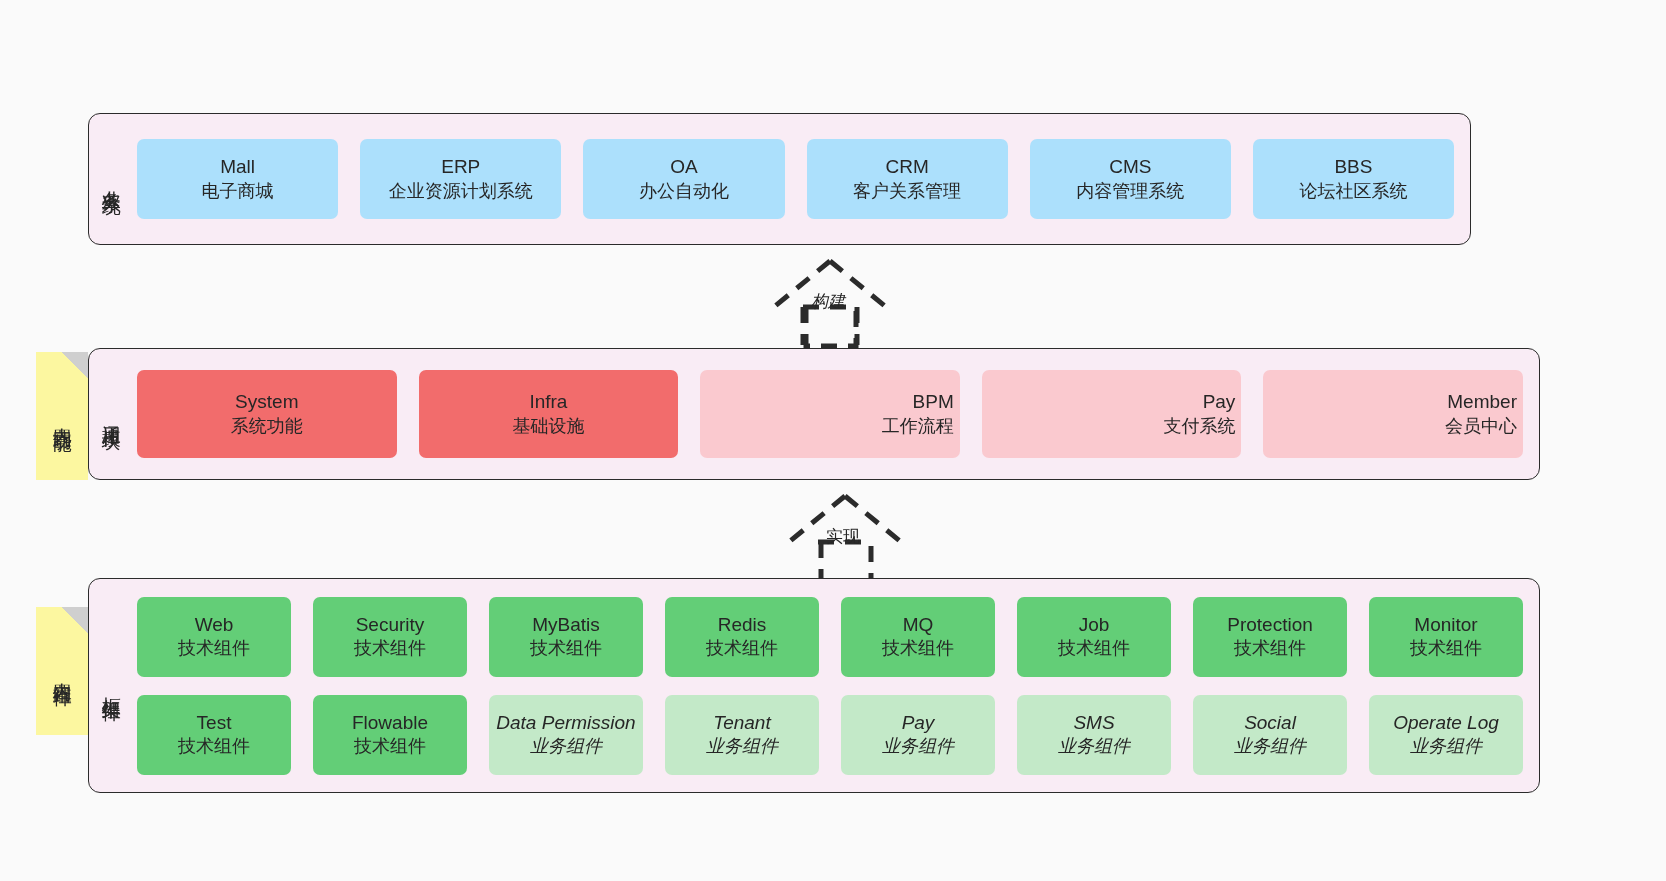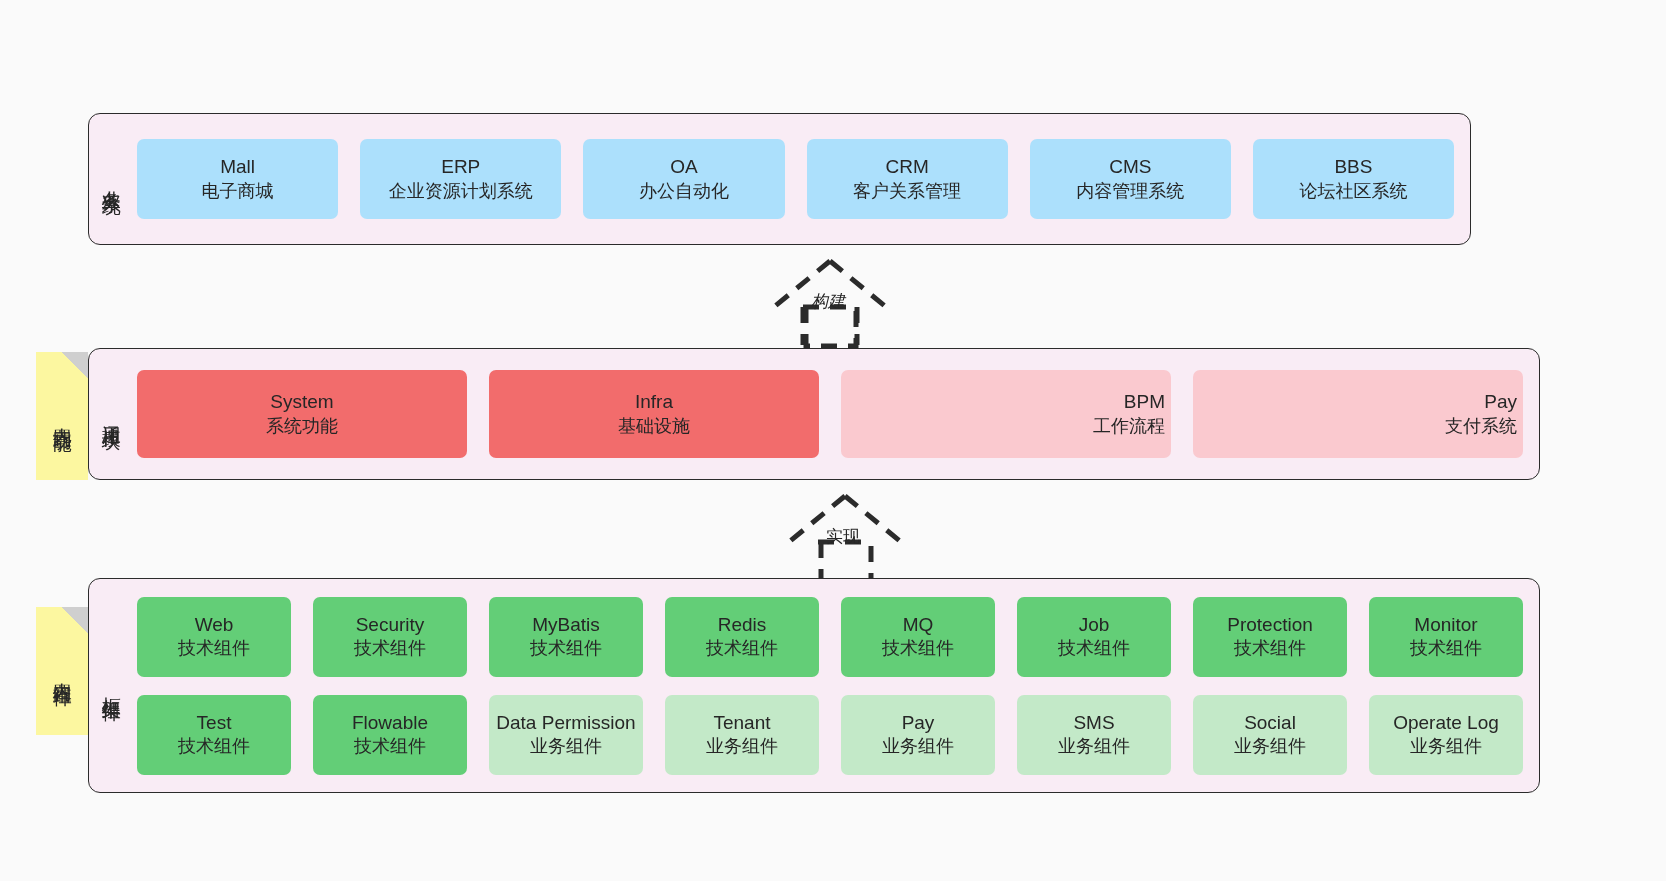--- a/index.html
+++ b/index.html
@@ -77,21 +77,21 @@
     font-size: 19px;
     white-space: normal;
   }
   .card .cn {
     font-size: 18px;
   }
   .c-blue      { background: #ace0fc; }
   .c-red       { background: #f26c6c; text-align: center; }
   .c-pink      { background: #fac9cf; align-items: flex-end; }
   .c-green     { background: #63ce77; align-items: center; }
-  .c-greenlite { background: #c3e9c8; }
+  .c-greenlite { background: #c3e9c8; font-style: italic; }
 
   .h1 { height: 80px; }
   .h2 { height: 88px; }
   .h3 { height: 80px; }
 
   
   .sticky {
     position: absolute;
     box-sizing: border-box;
     background: #fcf7a0;
@@ -189,20 +189,24 @@
             <div class="cn">基础设施</div>
           </div>
           <div class="card c-pink h2">
             <div class="en">BPM</div>
             <div class="cn">工作流程</div>
           </div>
           <div class="card c-pink h2">
             <div class="en">Pay</div>
             <div class="cn">支付系统</div>
           </div>
+          <div class="card c-pink h2">
+            <div class="en">Member</div>
+            <div class="cn">会员中心</div>
+          </div>
         </div>
     </div>
   </div>
 
   <div class="sticky" style="left:36px; top:352px; width:52px; height:128px;">
     <span class="fold"></span>
     <span>内置功能</span>
   </div>
 
   <svg class="arrow" style="left:770px; top:490px;" width="150" height="90" viewBox="0 0 150 90">

